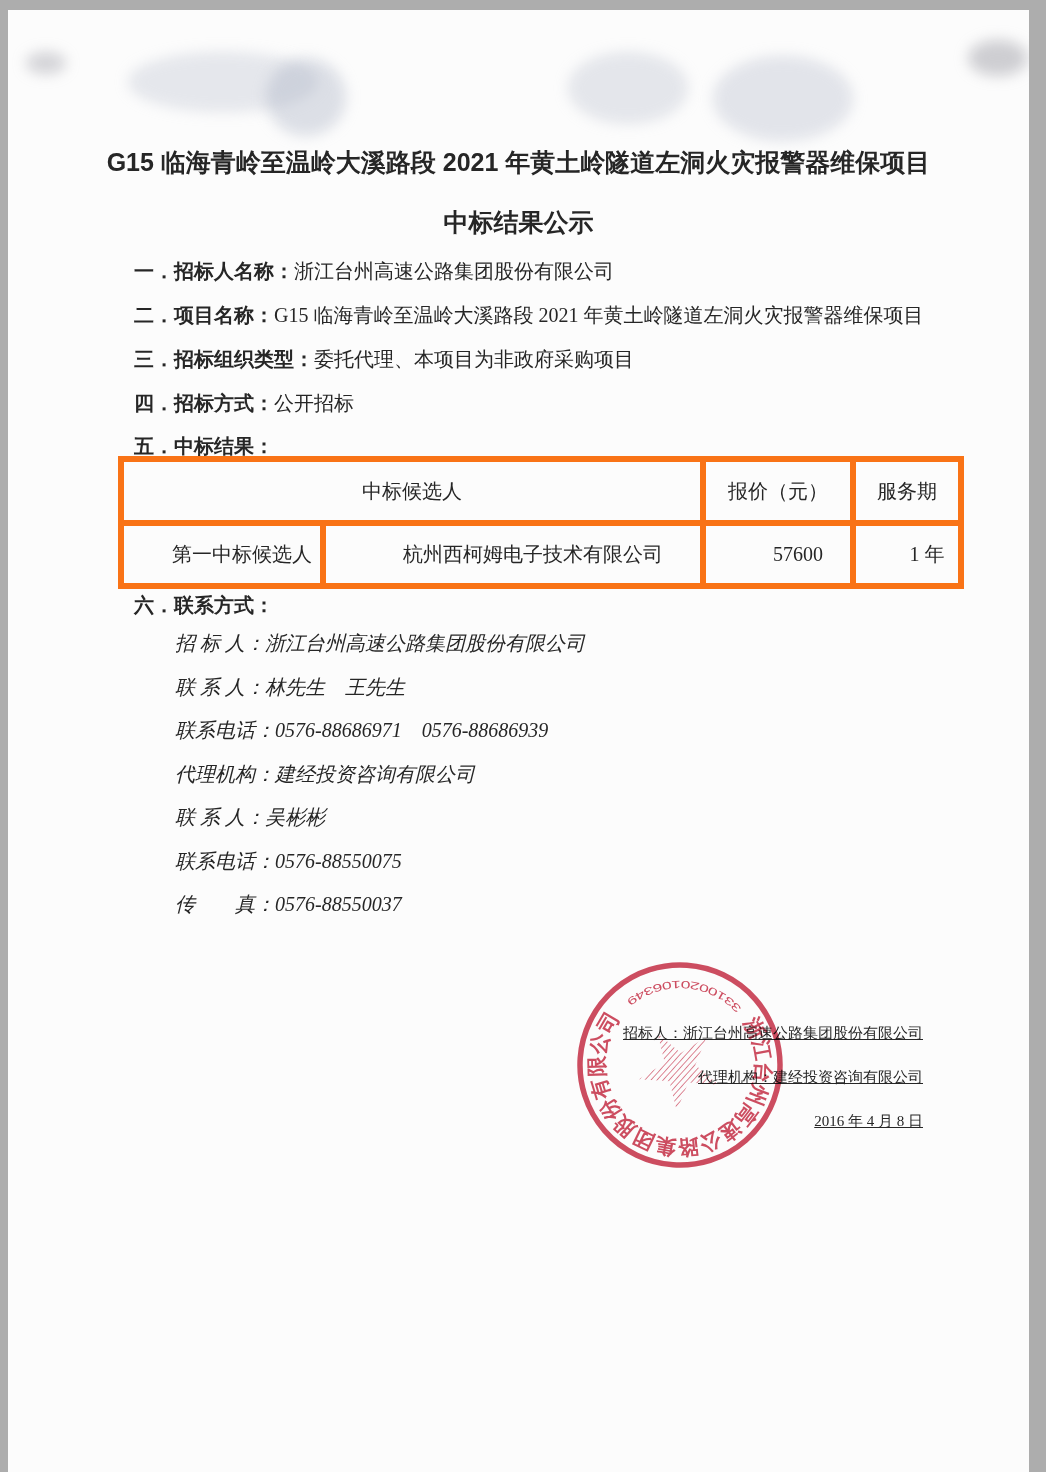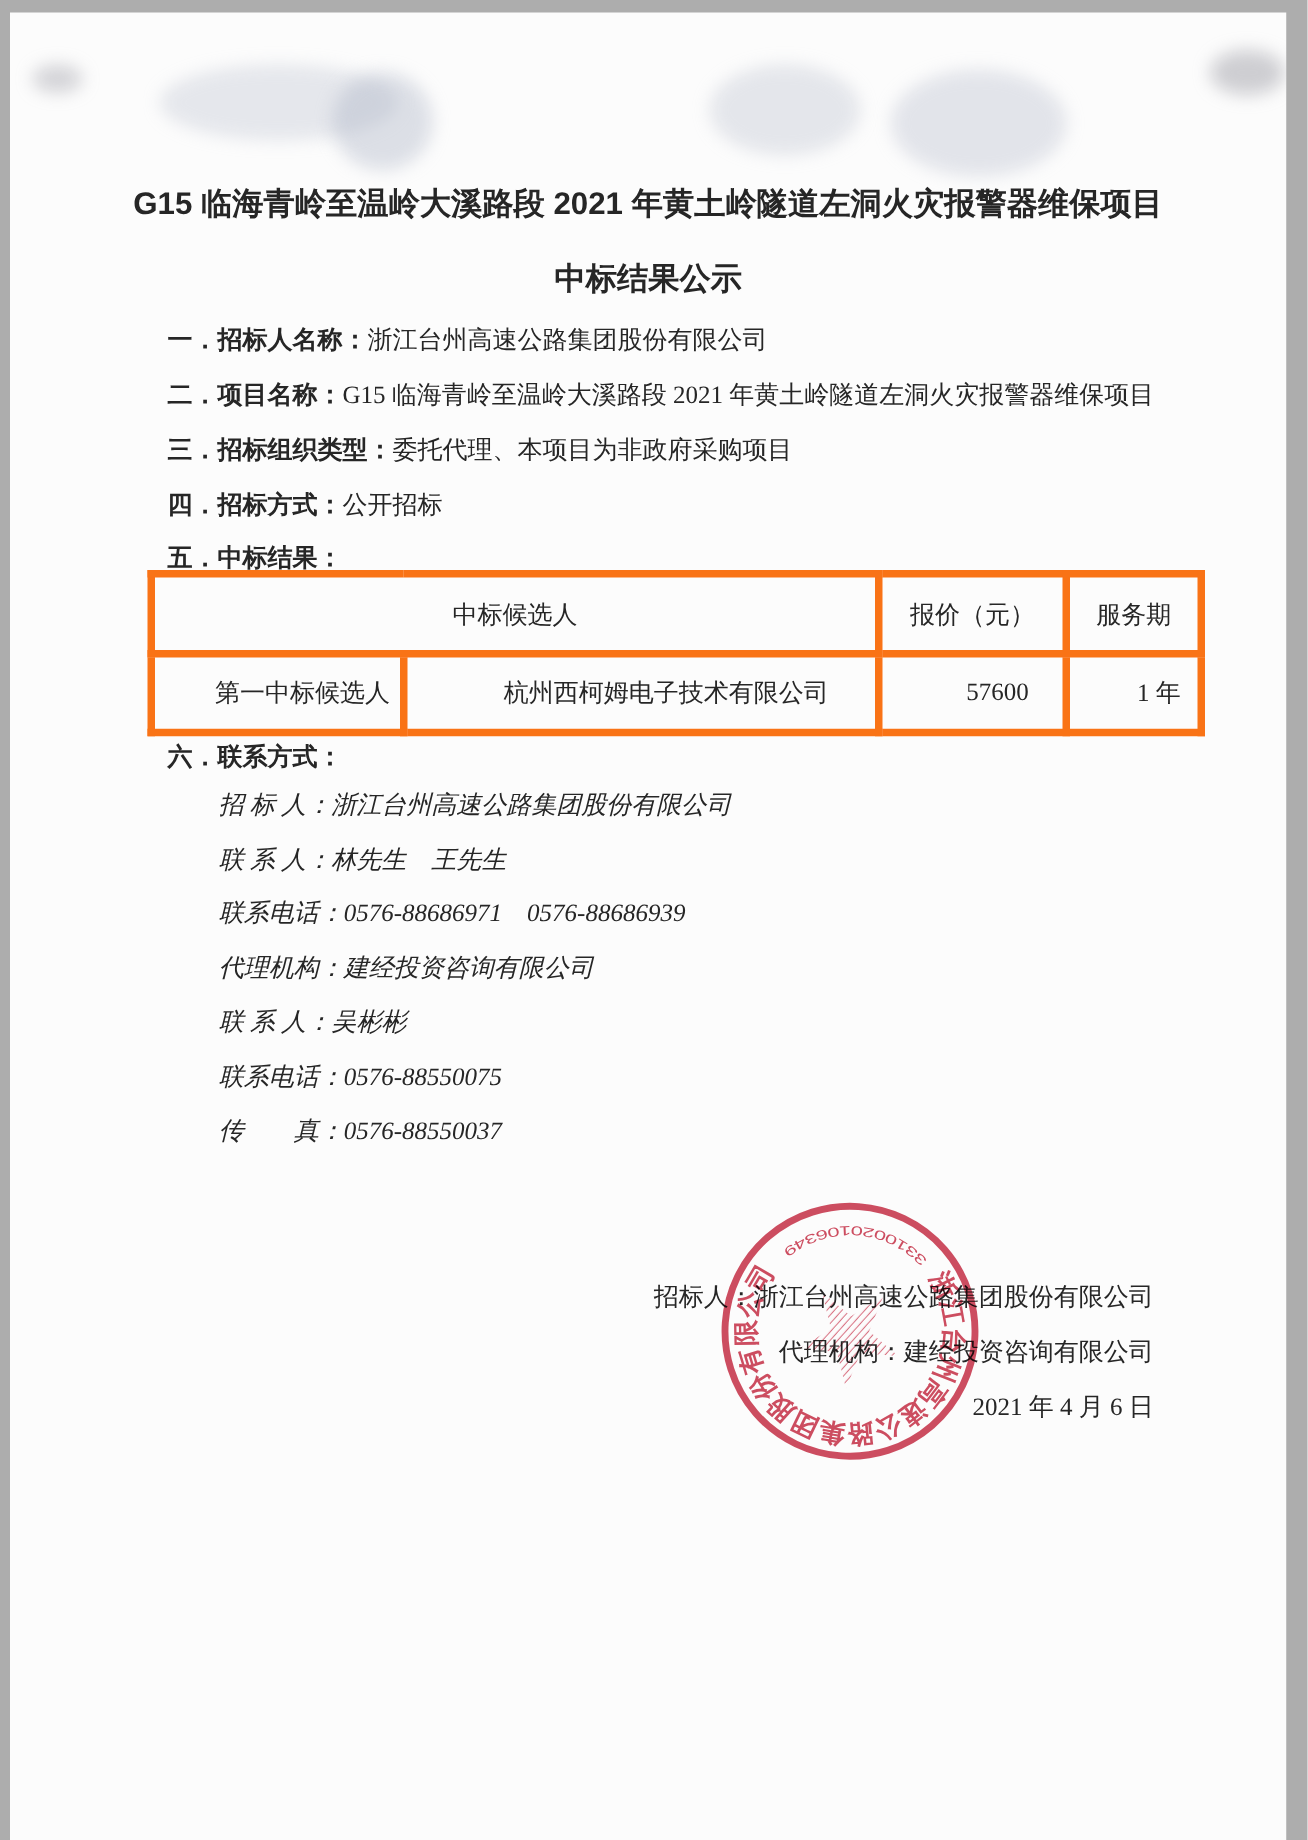--- a/index.html
+++ b/index.html
@@ -43,21 +43,21 @@
     border:6px solid #f97316;text-align:center;vertical-align:middle;
     padding:0;overflow:hidden;white-space:nowrap;
   }
   table.result .hrow td{height:58px;}
   table.result .drow td{height:57px;padding-left:40px;}
 
   .contact{position:absolute;left:167px;font-size:20px;white-space:pre;margin:0;font-style:italic;}
   .c0{top:620px;} .c1{top:664px;} .c2{top:707px;text-align:right;} .c3{top:751px;}
   .c4{top:794px;} .c5{top:838px;} .c6{top:881px;}
 
-  .sig{position:absolute;right:106px;font-size:20px;white-space:nowrap;margin:0;}
+  .sig{position:absolute;right:106px;font-size:15px;white-space:nowrap;margin:0;text-decoration:underline;}
   .sig-bidder{top:1014px;} .sig-agent{top:1058px;} .sig-date{top:1102px;}
 
   .seal{
     position:absolute;left:542px;top:925px;width:260px;height:260px;
     mix-blend-mode:multiply;opacity:.93;pointer-events:none;
   }
 </style>
 </head>
 <body>
 
@@ -106,21 +106,21 @@
   <p class="contact c0"><span>招 标 人：</span><span>浙江台州高速公路集团股份有限公司</span></p>
   <p class="contact c1"><span>联 系 人：</span><span>林先生　王先生</span></p>
   <p class="contact c2"><span>联系电话：</span><span>0576-88686971　0576-88686939</span></p>
   <p class="contact c3"><span>代理机构：</span><span>建经投资咨询有限公司</span></p>
   <p class="contact c4"><span>联 系 人：</span><span>吴彬彬</span></p>
   <p class="contact c5"><span>联系电话：</span><span>0576-88550075</span></p>
   <p class="contact c6"><span>传　　真：</span><span>0576-88550037</span></p>
 
   <p class="sig sig-bidder"><span>招标人：</span><span>浙江台州高速公路集团股份有限公司</span></p>
   <p class="sig sig-agent"><span>代理机构：</span><span>建经投资咨询有限公司</span></p>
-  <p class="sig sig-date">2021 年 4 月 6 日</p>
+  <p class="sig sig-date">2016 年 4 月 8 日</p>
 
   <svg class="seal" viewBox="0 0 260 260">
     <defs>
       <pattern id="hatch" width="4.5" height="4.5" patternUnits="userSpaceOnUse" patternTransform="rotate(38)">
         <line x1="0" y1="0" x2="0" y2="4.5" stroke="#d4596d" stroke-width="1.7"></line>
       </pattern>
       <path id="arcTop" d="M -60,47 A 76,76 0 1 1 60,47" fill="none"></path>
       <path id="arcBottom" d="M -66,52 A 84,84 0 0 0 66,52" fill="none"></path>
     </defs>
     <g transform="translate(130,130) rotate(184)">

